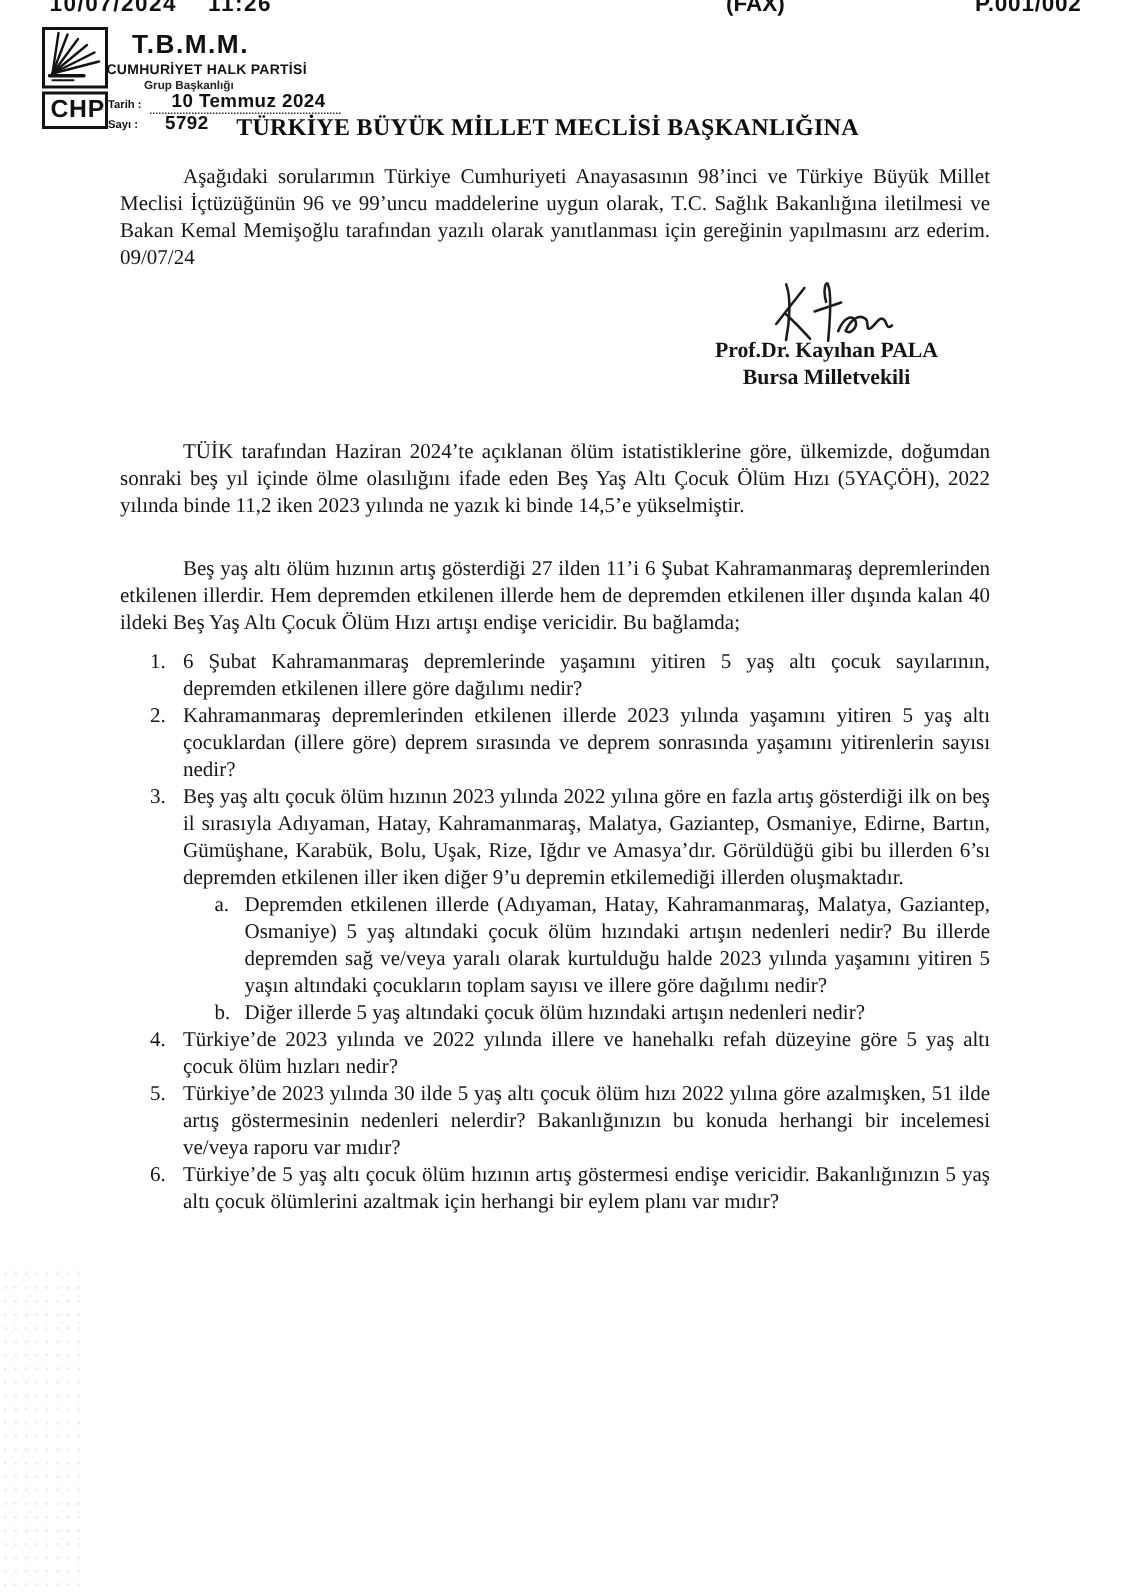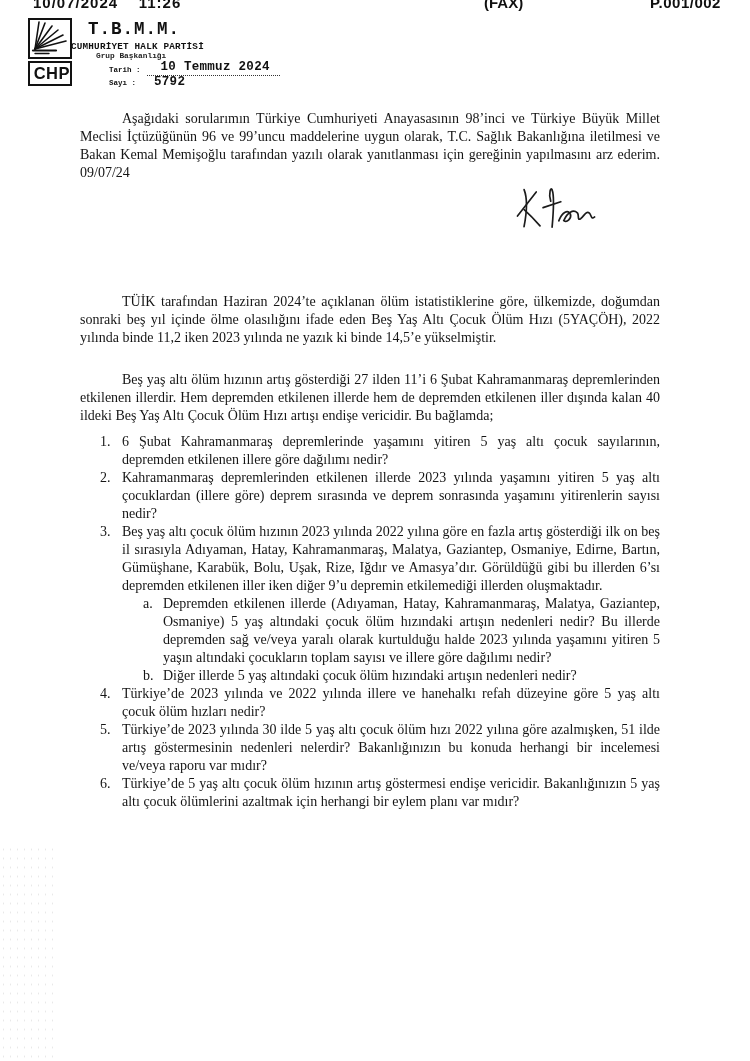--- a/index.html
+++ b/index.html
@@ -12,25 +12,25 @@
   .fax-dt{position:absolute;left:33px;letter-spacing:1px;white-space:pre;}
   .fax-c{position:absolute;left:484px;}
   .fax-p{position:absolute;left:650px;letter-spacing:.5px;}
 
   
   .logo{position:absolute;left:28px;top:18px;width:44px;}
   .logo-arrows{border:2.5px solid #121212;height:41px;box-sizing:border-box;background:#fff;}
   .logo-chp{border:2.5px solid #121212;margin-top:2px;text-align:right;
             font-family:"Liberation Sans",sans-serif;font-weight:700;font-size:16.5px;
             letter-spacing:.5px;padding:1px 0;background:#fff;color:#111;}
-  .lh{position:absolute;font-family:Liberation Mono, monospace;color:#111;white-space:nowrap;}
+  .lh{position:absolute;font-family:Liberation Sans, sans-serif;color:#111;white-space:nowrap;}
   .lh-org{left:88px;top:19px;font-size:17.5px;font-weight:700;letter-spacing:1px;}
   .lh-party{left:71px;top:41px;font-size:9.3px;font-weight:700;letter-spacing:.2px;text-align:center;}
   .lh-unit{left:96px;top:51.5px;font-size:7.8px;font-weight:600;color:#222;}
-  .lh-row{left:72px;display:flex;align-items:flex-end;margin-left:37px;}
+  .lh-row{left:72px;display:flex;align-items:flex-end;}
   .lh-row.tarih{top:60px;}
   .lh-row.sayi{top:75px;}
   .lh-label{font-size:7.5px;font-weight:700;padding-bottom:2px;}
   .lh-value{font-size:12.5px;font-weight:700;margin-left:6px;letter-spacing:.3px;}
   .dotted{border-bottom:1.5px dotted #333;padding:0 10px 1px 14px;}
 
   .heading{position:absolute;top:77px;left:60px;width:610px;text-align:center;
            font-weight:700;font-size:16px;letter-spacing:.2px;color:#0e0e0e;}
 
   
@@ -90,36 +90,41 @@
 
   <div class="lh lh-row tarih">
     <span class="lh-label">Tarih :</span>
     <span class="lh-value dotted">10 Temmuz 2024</span>
   </div>
   <div class="lh lh-row sayi">
     <span class="lh-label">Sayı :</span>
     <span class="lh-value" style="margin-left:18px;">5792</span>
   </div>
 
+  <div class="heading">TÜRKİYE BÜYÜK MİLLET MECLİSİ BAŞKANLIĞINA</div>
 
   <div class="bodytext">
 
     <p class="para">Aşağıdaki sorularımın Türkiye Cumhuriyeti Anayasasının 98’inci ve Türkiye Büyük Millet Meclisi İçtüzüğünün 96 ve 99’uncu maddelerine uygun olarak, T.C. Sağlık Bakanlığına iletilmesi ve Bakan Kemal Memişoğlu tarafından yazılı olarak yanıtlanması için gereğinin yapılmasını arz ederim. 09/07/24</p>
 
     <div class="sigarea">
       <svg class="sig-svg" width="86" height="44" viewBox="0 0 86 44" style="transform:rotate(-3deg);">
         <g stroke="#1c1c1c" stroke-width="1.7" stroke-linecap="round" fill="none">
           <path d="M11,41 C14,29 16,13 13,4"></path>
           <path d="M25,7 L5,30"></path>
           <path d="M12,24 C18,30 23,36 27,41"></path>
           <path d="M39,43 C41,29 43,12 41,6 C40,2 37,8 39,17"></path>
           <path d="M31,23 L49,18"></path>
           <path d="M46,37 C50,28 56,26 58,31 C59,35 54,40 51,37 C55,29 61,26 65,30 C67,33 64,38 68,36 C72,33 74,28 77,31 C79,33 78,38 82,35"></path>
         </g>
       </svg>
+      <div class="signer">
+        <div>Prof.Dr. Kayıhan PALA</div>
+        <div>Bursa Milletvekili</div>
+      </div>
     </div>
 
     <p class="para">TÜİK tarafından Haziran 2024’te açıklanan ölüm istatistiklerine göre, ülkemizde, doğumdan sonraki beş yıl içinde ölme olasılığını ifade eden Beş Yaş Altı Çocuk Ölüm Hızı (5YAÇÖH), 2022 yılında binde 11,2 iken 2023 yılında ne yazık ki binde 14,5’e yükselmiştir.</p>
     <p class="para mt24">Beş yaş altı ölüm hızının artış gösterdiği 27 ilden 11’i 6 Şubat Kahramanmaraş depremlerinden etkilenen illerdir. Hem depremden etkilenen illerde hem de depremden etkilenen iller dışında kalan 40 ildeki Beş Yaş Altı Çocuk Ölüm Hızı artışı endişe vericidir. Bu bağlamda;</p>
 
     <div class="qlist">
 
       <div class="q">
         <div class="q-num">1.</div>
         <div class="q-body">

